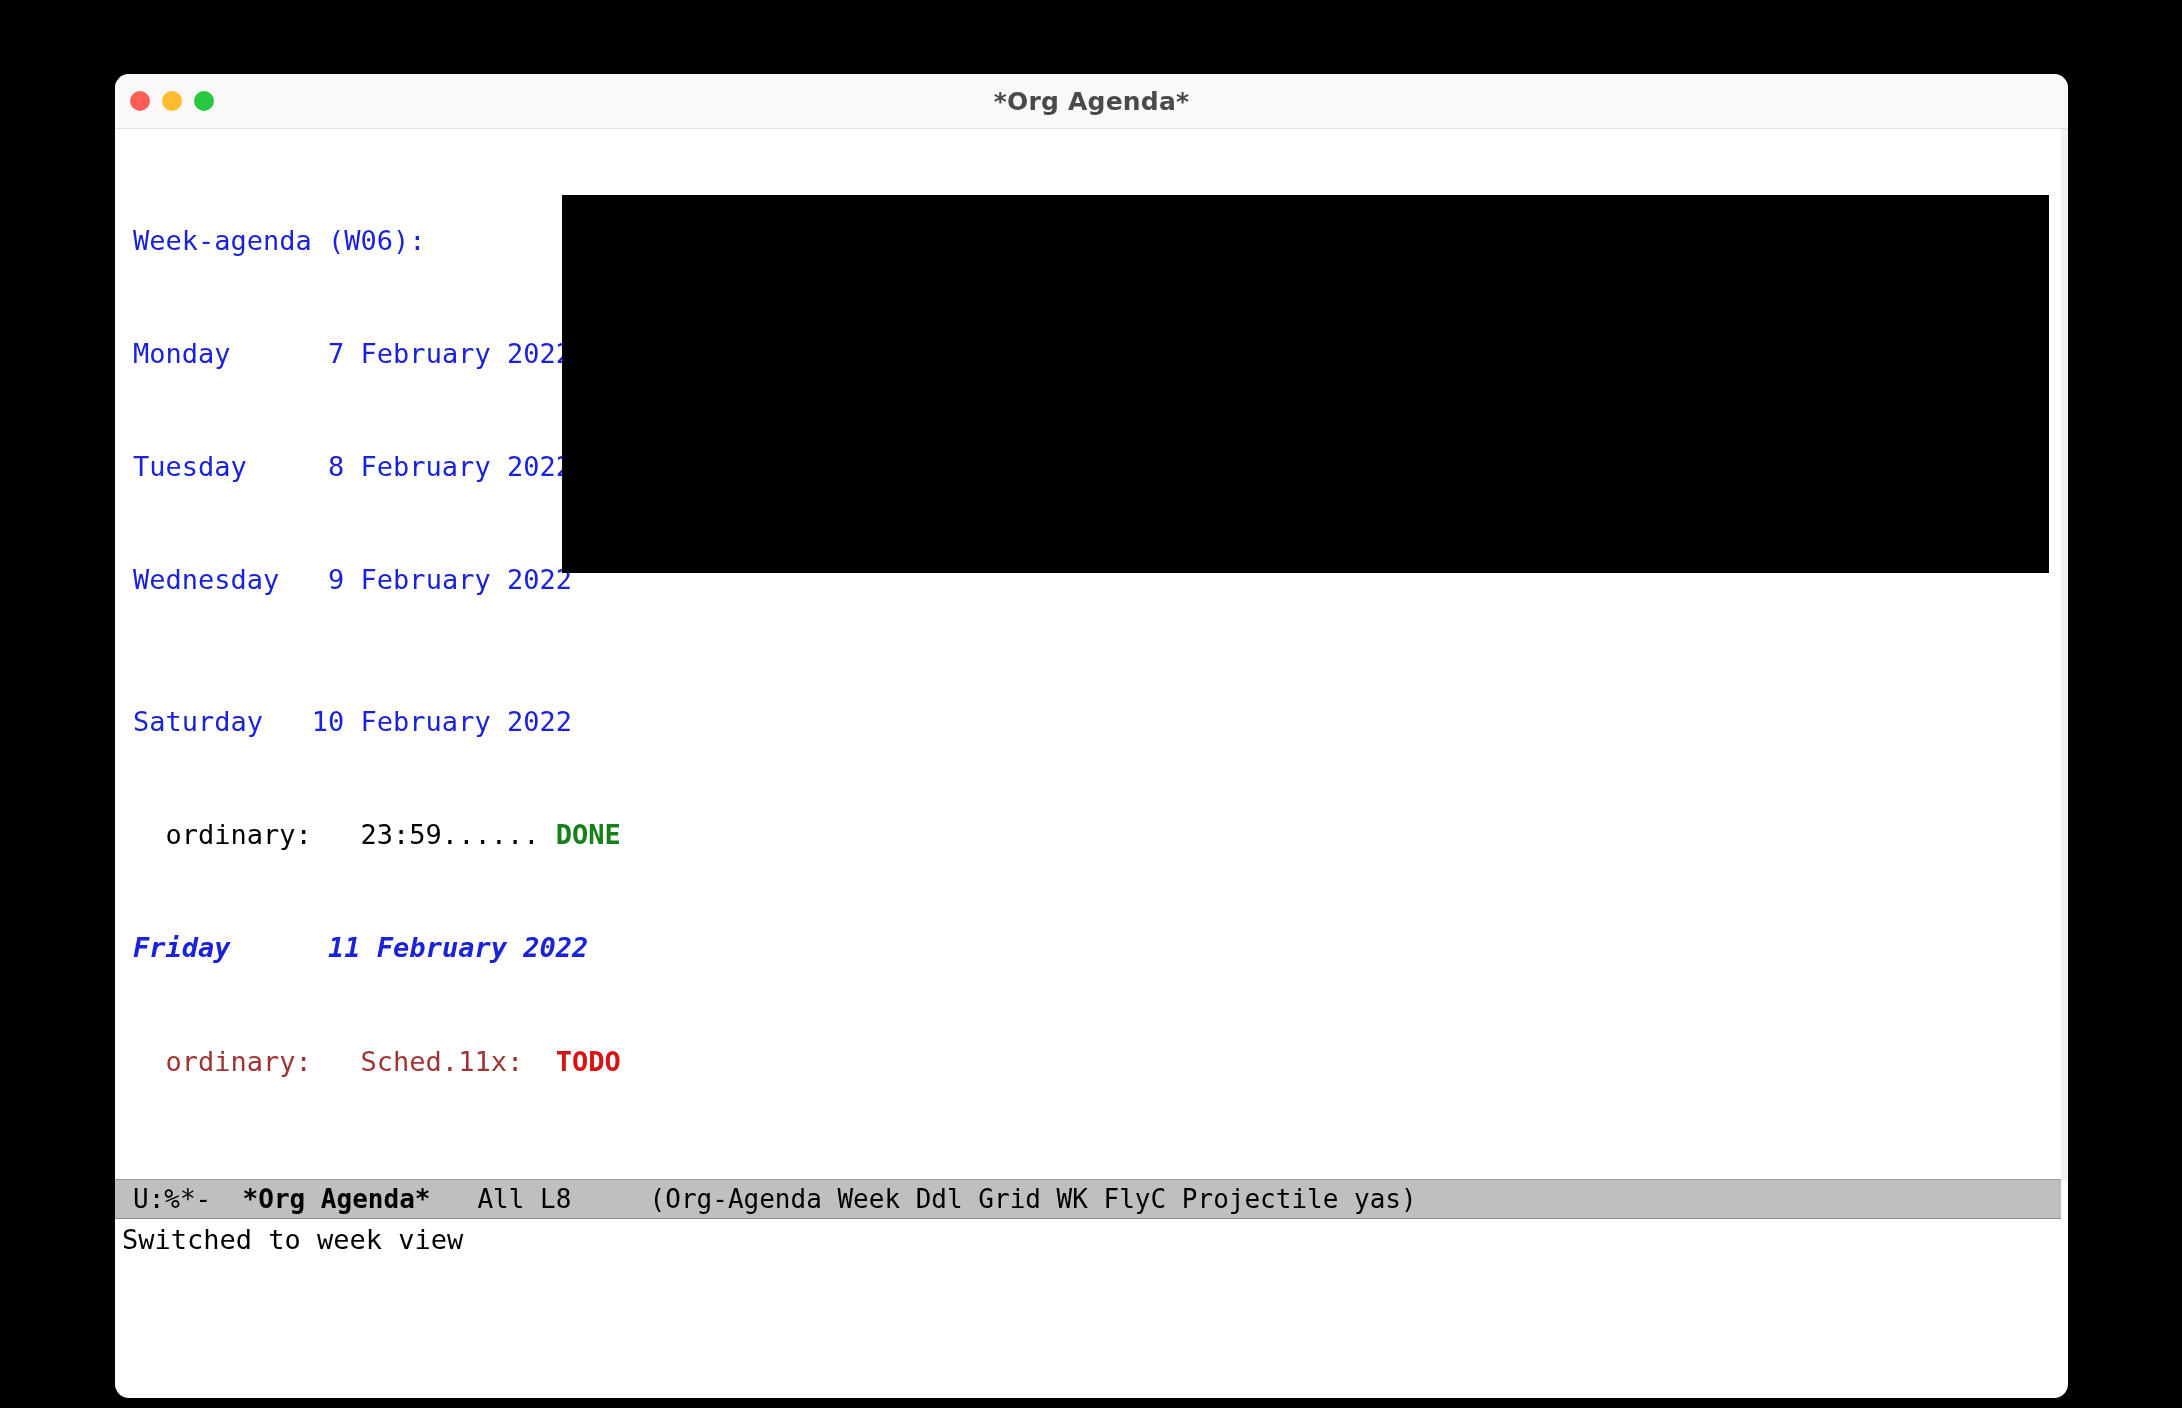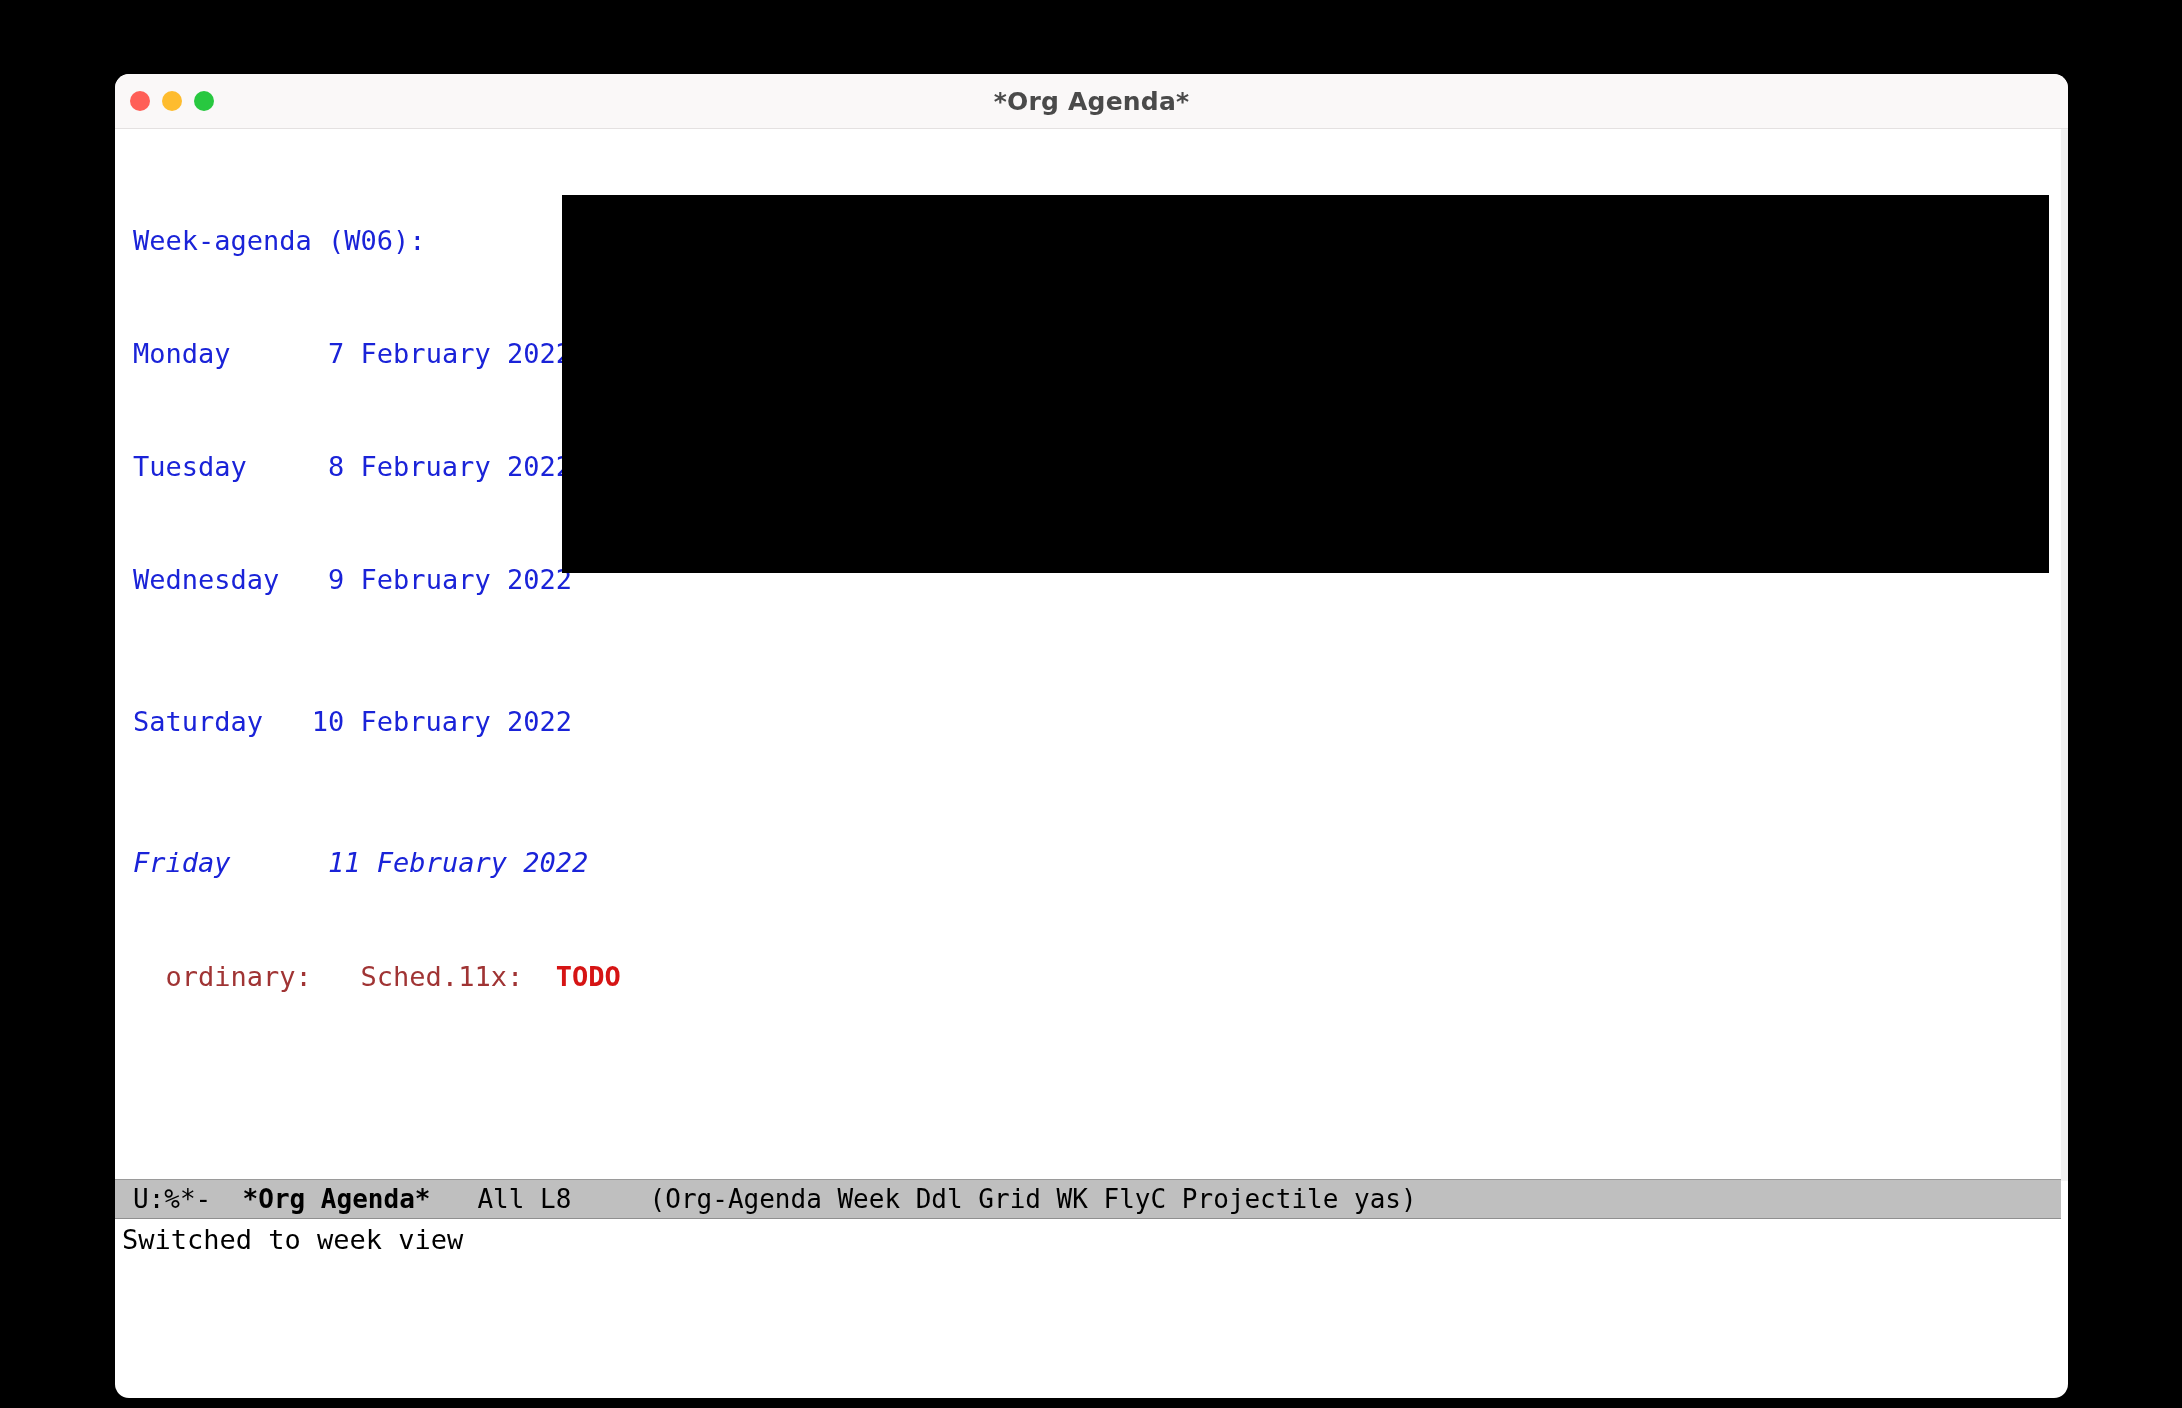--- a/index.html
+++ b/index.html
@@ -88,21 +88,21 @@
     top: 13px;
     font-family: "DejaVu Sans Mono", monospace;
     font-size: 27px;
     line-height: 28.3px;
     white-space: pre;
     color: #000000;
   }
   .line { display: block; height: 28.3px; }
 
   .c-blue        { color: #1a23d8; }
-  .c-blue-bi     { color: #1a23d8; font-weight: normal; font-style: italic; }
+  .c-blue-bi     { color: #1a23d8; font-weight: bold; font-style: italic; }
   .c-green       { color: #2e8b2e; }
   .c-green-b     { color: #16801a; font-weight: bold; }
   .c-darkred     { color: #a03434; }
   .c-red-b       { color: #d61414; font-weight: bold; }
   .c-black       { color: #000000; }
 
   
   #black-panel {
     position: absolute;
     left: 447px;
@@ -185,20 +185,21 @@
 
         <span class="line"><span class="c-blue">Monday</span><span class="c-blue">      </span><span class="c-blue">7 February 2022 W06</span></span>
 
         <span class="line"><span class="c-blue">Tuesday</span><span class="c-blue">     </span><span class="c-blue">8 February 2022</span></span>
 
         <span class="line"><span class="c-blue">Wednesday</span><span class="c-blue">   </span><span class="c-blue">9 February 2022</span></span>
 
 
         <span class="line"><span class="c-blue">Saturday</span><span class="c-blue">   </span><span class="c-blue">10 February 2022</span></span>
 
+        <span class="line"><span class="c-black">  ordinary:</span><span class="c-black">   </span><span class="c-black">23:59......</span><span class="c-black"> </span><span class="c-green-b">DONE</span></span>
 
         <span class="line"><span class="c-blue-bi">Friday</span><span class="c-blue-bi">      </span><span class="c-blue-bi">11 February 2022</span></span>
 
         <span class="line"><span class="c-darkred">  ordinary:</span><span class="c-darkred">   </span><span class="c-darkred">Sched.11x:</span><span class="c-darkred">  </span><span class="c-red-b">TODO</span></span>
 
         
 
         
 
         

